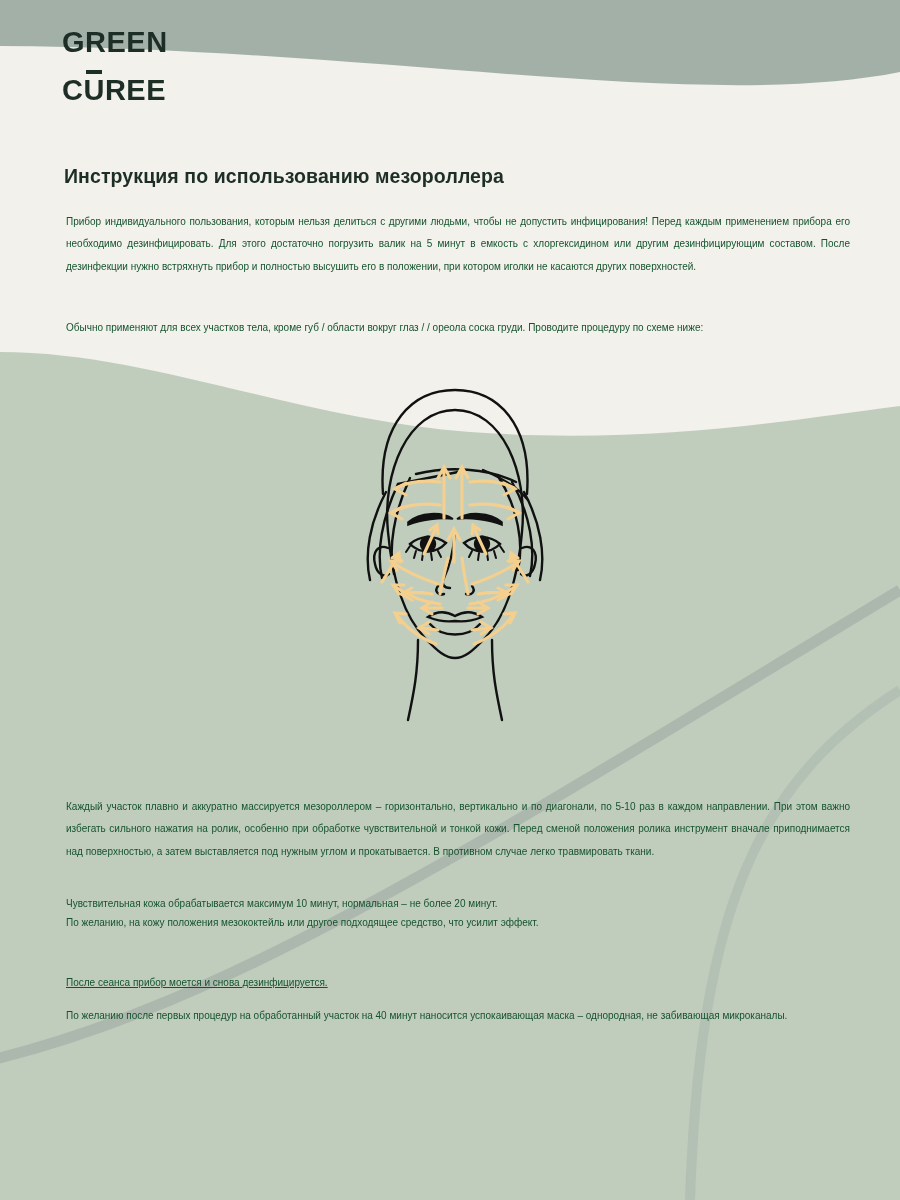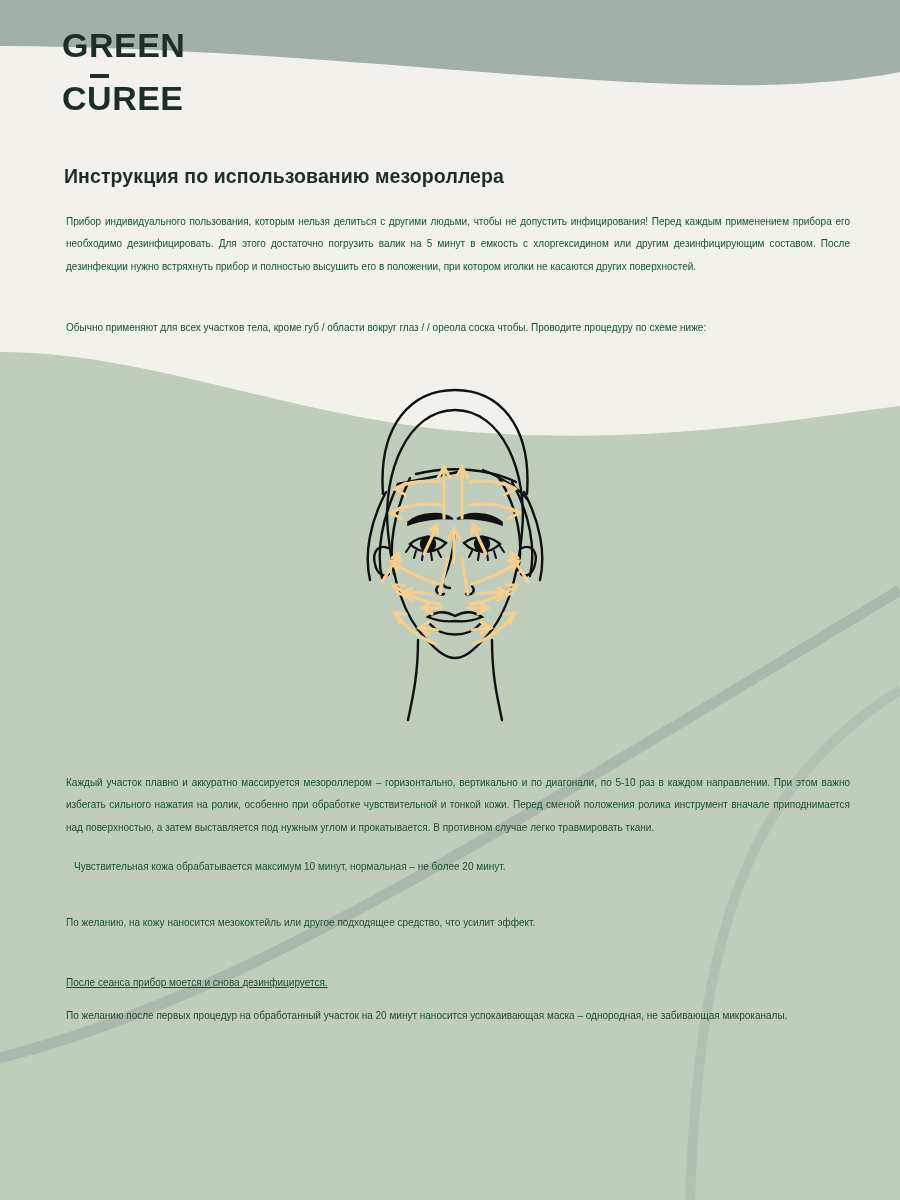--- a/index.html
+++ b/index.html
@@ -30,21 +30,21 @@
   #logo {
     position: absolute;
     left: 62px;
     top: 28px;
     z-index: 5;
     color: #1d2e26;
     line-height: 1;
     user-select: none;
   }
   #logo .logo-line {
-    font-size: 34px;
+    font-size: 29px;
     font-weight: 700;
     letter-spacing: 0.5px;
   }
   #logo .logo-line.second {
     margin-top: 19px;
   }
   #logo .macron-wrap {
     position: relative;
     display: inline-block;
   }
@@ -79,22 +79,22 @@
     width: 784px;
     font-size: 10px;
     line-height: 22.3px;
     color: #14532d;
   }
   .para.justify {
     text-align: justify;
   }
   #p1 { top: 201px; }
   #p2 { top: 307px; }
-  #p3 { top: 762px; }
-  #p4 { top: 846px; margin-left: 8px; }
+  #p3 { top: 786px; }
+  #p4 { top: 883px; }
   #p5 { top: 902px; }
   #p6 { top: 962px; text-decoration: underline; }
   #p7 { top: 995px; }
 
   
   #face-figure {
     position: absolute;
     left: 320px;
     top: 372px;
     width: 270px;
@@ -292,26 +292,26 @@
         </g>
       </g>
     </svg>
   </div>
 
   <div id="content">
     <h1 class="h-title">Инструкция по использованию мезороллера</h1>
 
     <p class="para justify" id="p1">Прибор индивидуального пользования, которым нельзя делиться с другими людьми, чтобы не допустить инфицирования! Перед каждым применением прибора его необходимо дезинфицировать. Для этого достаточно погрузить валик на 5 минут в емкость с хлоргексидином или другим дезинфицирующим составом. После дезинфекции нужно встряхнуть прибор и полностью высушить его в положении, при котором иголки не касаются других поверхностей.</p>
 
-    <p class="para justify" id="p2">Обычно применяют для всех участков тела, кроме губ / области вокруг глаз / / ореола соска чтобы. Проводите процедуру по схеме ниже:</p>
+    <p class="para justify" id="p2">Обычно применяют для всех участков тела, кроме губ / области вокруг глаз / / ореола соска груди. Проводите процедуру по схеме ниже:</p>
 
     <p class="para justify" id="p3">Каждый участок плавно и аккуратно массируется мезороллером – горизонтально, вертикально и по диагонали, по 5-10 раз в каждом направлении. При этом важно избегать сильного нажатия на ролик, особенно при обработке чувствительной и тонкой кожи. Перед сменой положения ролика инструмент вначале приподнимается над поверхностью, а затем выставляется под нужным углом и прокатывается. В противном случае легко травмировать ткани.</p>
 
     <p class="para" id="p4">Чувствительная кожа обрабатывается максимум 10 минут, нормальная – не более 20 минут.</p>
 
-    <p class="para" id="p5">По желанию, на кожу наносится мезококтейль или другое подходящее средство, что усилит эффект.</p>
+    <p class="para" id="p5">По желанию, на кожу положения мезококтейль или другое подходящее средство, что усилит эффект.</p>
 
     <p class="para" id="p6">После сеанса прибор моется и снова дезинфицируется.</p>
 
-    <p class="para" id="p7">По желанию после первых процедур на обработанный участок на 20 минут наносится успокаивающая маска – однородная, не забивающая микроканалы.</p>
+    <p class="para" id="p7">По желанию после первых процедур на обработанный участок на 40 минут наносится успокаивающая маска – однородная, не забивающая микроканалы.</p>
   </div>
 
 </div>
 
 </body></html>

